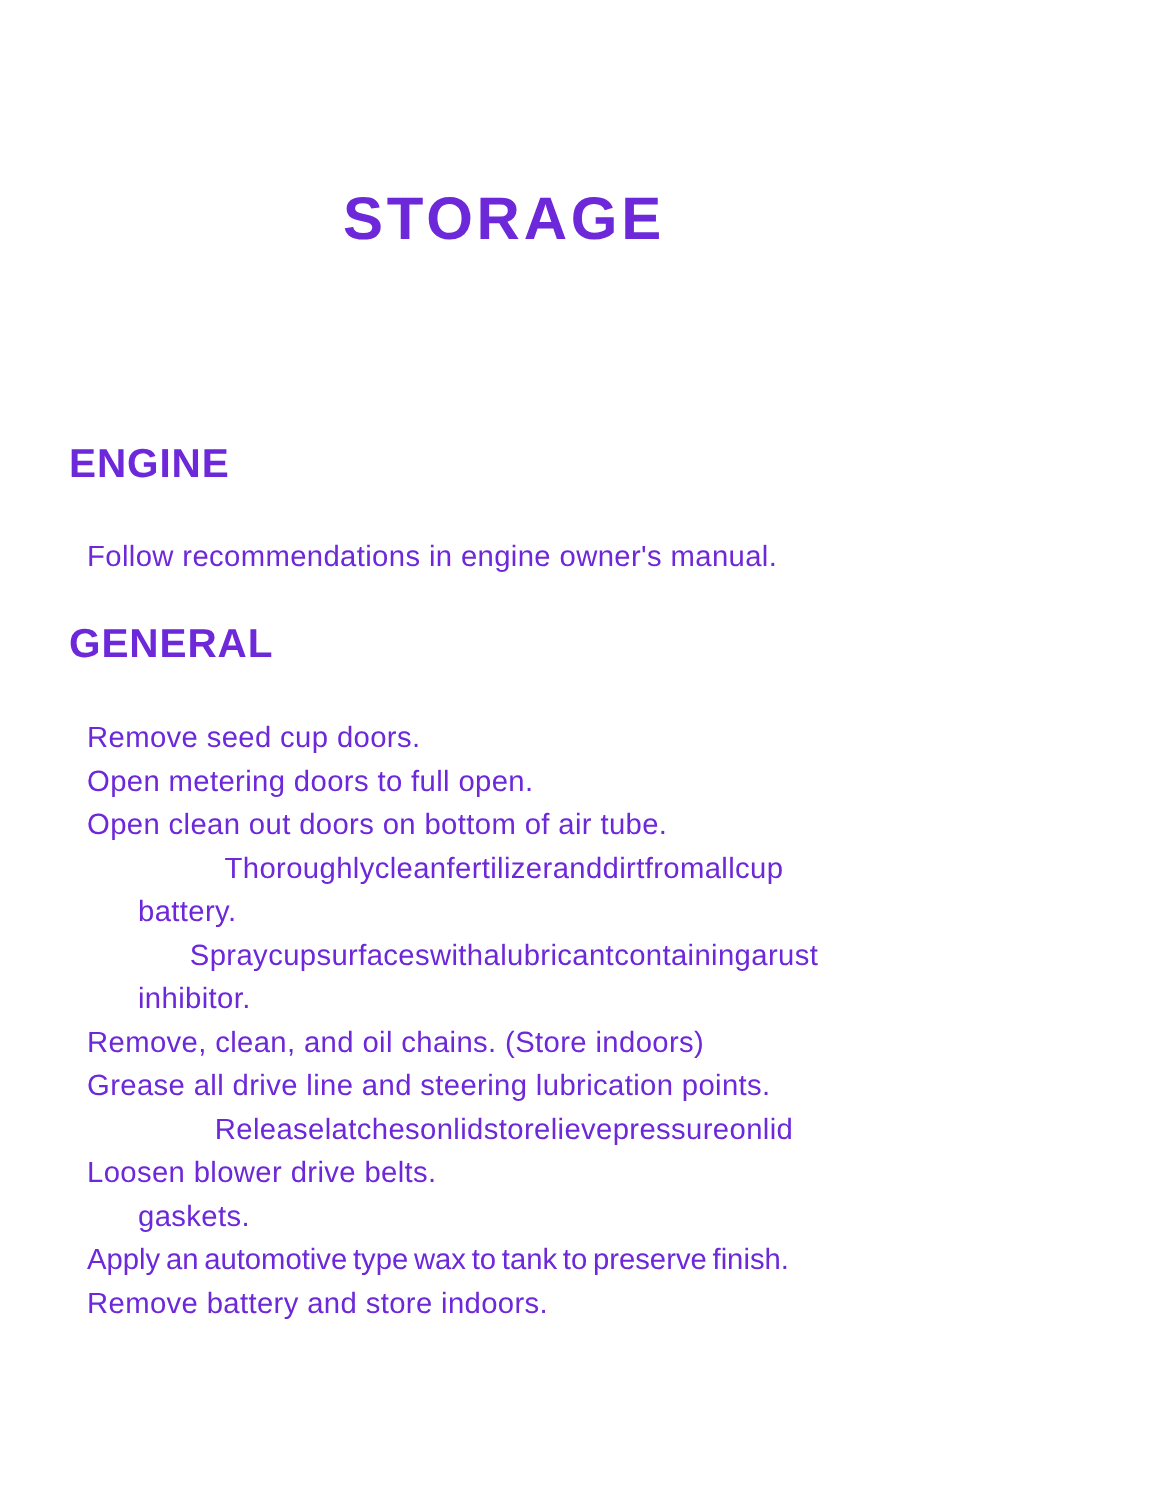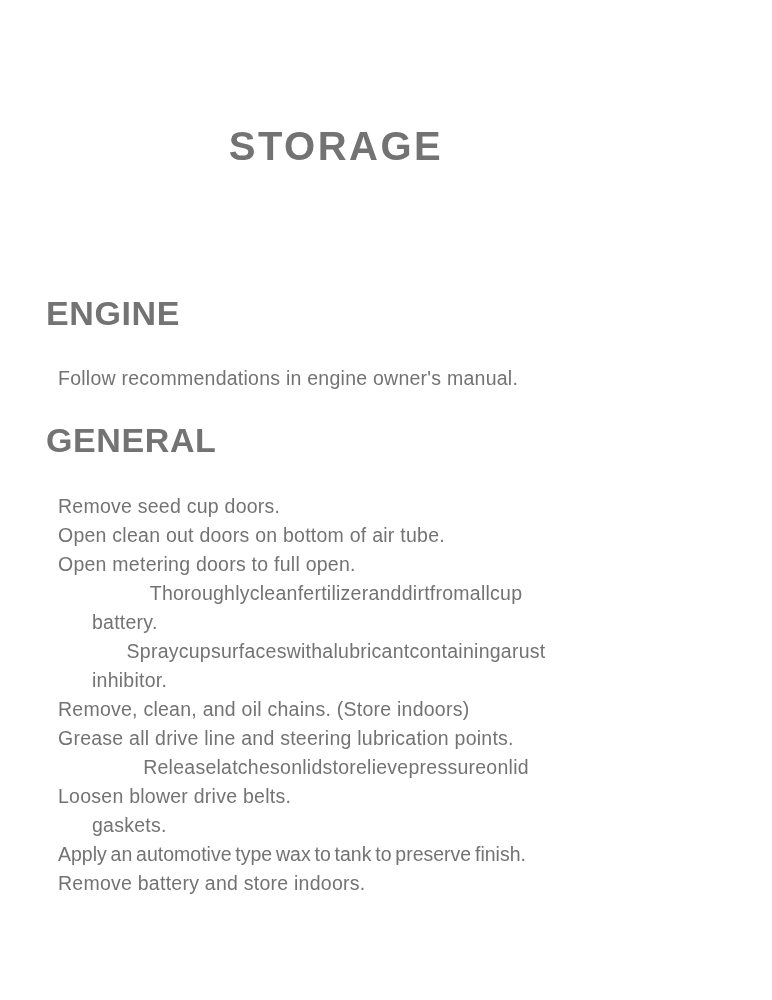--- a/index.html
+++ b/index.html
@@ -34,21 +34,21 @@
 
   
   .content {
     position: absolute;
     left: 46px;
     top: 296px;
     width: 580px;
   }
 
   .section-heading {
-    font-size: 34px;
+    font-size: 27px;
     font-weight: bold;
     letter-spacing: 0.6px;
     line-height: 1.0;
     margin: 0;
   }
 
   .section-body {
     margin: 12px;
   }
 
@@ -81,21 +81,21 @@
     font-size: 19.5px;
   }
 
   .gap-engine-body { height: 22px; }
   .gap-before-general { height: 18px; }
   .gap-general-body { height: 23px; }
 </style>
 </head>
 <body>
 
-<div class="page" style="background: rgb(255, 255, 255); color: #737373;">
+<div class="page" style="background: rgb(255, 255, 255); color: #6d28d9;">
 
   <h1 class="doc-title">STORAGE</h1>
 
   <div class="content">
 
     <section>
       <h2 class="section-heading">ENGINE</h2>
       <div class="gap-engine-body"></div>
       <div class="section-body">
         <div class="body-line">Follow recommendations in engine owner's manual.</div>
@@ -104,23 +104,23 @@
 
     <div class="gap-before-general"></div>
 
     <section>
       <h2 class="section-heading">GENERAL</h2>
       <div class="gap-general-body"></div>
       <div class="section-body">
 
         <div class="body-line">Remove seed cup doors.</div>
 
+        <div class="body-line">Open metering doors to full open.</div>
+
         <div class="body-line">Open clean out doors on bottom of air tube.</div>
-
-        <div class="body-line">Open metering doors to full open.</div>
 
         <div class="body-line justified">
             <span>Thoroughly</span>
             <span>clean</span>
             <span>fertilizer</span>
             <span>and</span>
             <span>dirt</span>
             <span>from</span>
             <span>all</span>
             <span>cup</span>

